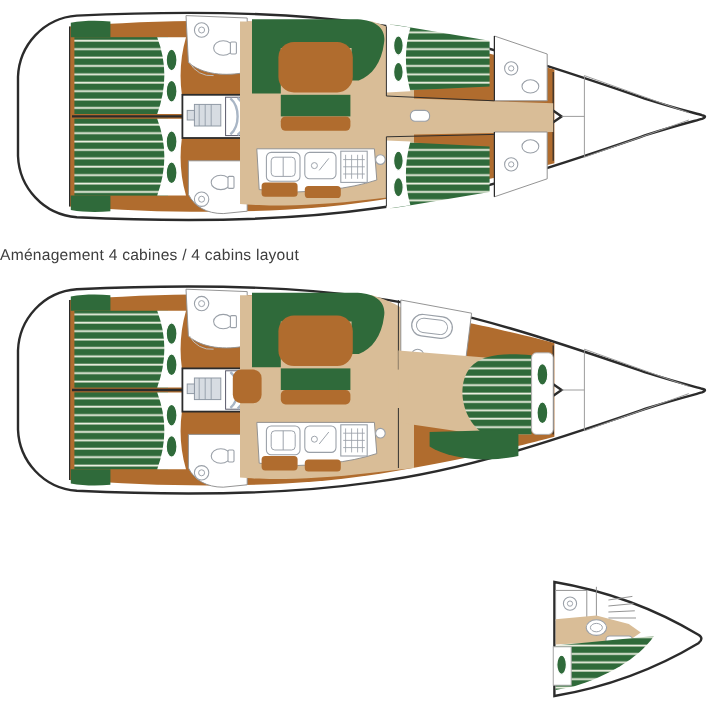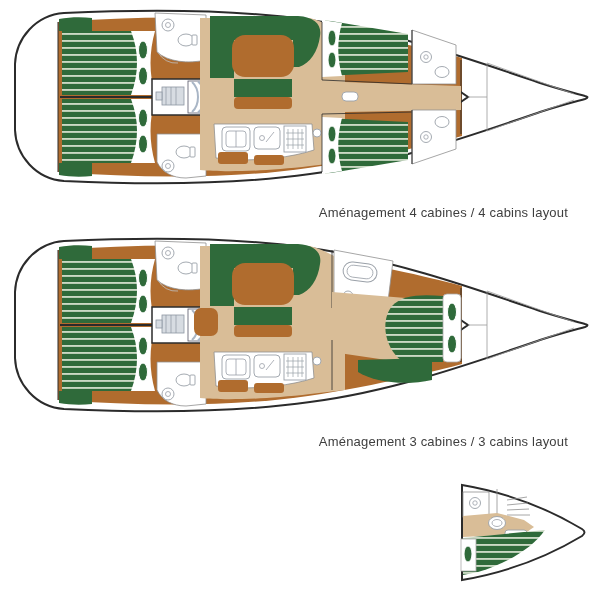--- a/index.html
+++ b/index.html
@@ -1,20 +1,20 @@
 <!DOCTYPE html>
 <html style="--hull-outline: #2b2b2b; --wood-brown: #b06c2e; --upholstery-green: #2f6a3a; --floor-tan: #d9bd97; --stripe-white: #f2f4e6; --fixture-gray: #9aa0a8; --steps-blue: #a9b6c6; --text-gray: #3e3e3e;"><head>
 <meta charset="utf-8">
 <style>
   html,body{margin:0;padding:0;background:#fff;}
   #canvas{position:relative;width:600px;height:600px;background:#fff;overflow:hidden;
           font-family:"Liberation Sans", sans-serif;}
   svg{position:absolute;left:0;top:0;}
   .caption{position:absolute;color:var(--text-gray,#3e3e3e);font-size:13px;letter-spacing:.2px;}
-  .caption.centered{left:0;width:568px;text-align:right;}
+  .caption.centered{left:0;width:568px;text-align:left;}
   #option-note{position:absolute;left:288px;top:514px;line-height:21px;color:var(--text-gray,#3e3e3e);
                font-size:13px;}
   
   .f-white{fill:#ffffff;}
   .f-green{fill:var(--upholstery-green,#2f6a3a);}
   .f-brown{fill:var(--wood-brown,#b06c2e);}
   .f-tan{fill:var(--floor-tan,#d9bd97);}
   .f-stripes{fill:url(#bedStripes);}
   .hull{fill:#ffffff;stroke:var(--hull-outline,#2b2b2b);stroke-width:2;}
   .s-dark{stroke:var(--hull-outline,#2b2b2b);fill:none;}
@@ -249,15 +249,14 @@
     <rect x="505" y="530" width="22" height="12" rx="3" class="s-fix" stroke-width="0.9"></rect>
     <g>
       <path class="f-stripes" d="M 463,538 L 545,530 C 532,549 505,564 478,572 L 463,575 Z"></path>
       <rect x="461" y="539" width="15" height="32" class="f-white" stroke="#aaaaaa" stroke-width="0.8"></rect>
       <ellipse cx="468" cy="554" rx="4" ry="8" class="pillow"></ellipse>
     </g>
   </g>
 </svg>
 
 <div class="caption centered" style="top:205px;">Aménagement 4 cabines / 4 cabins layout</div>
-<div class="caption centered" style="top:434px;">Aménagement 3 cabines / 3 cabins layout</div>
 
 </div>
 
 </body></html>

